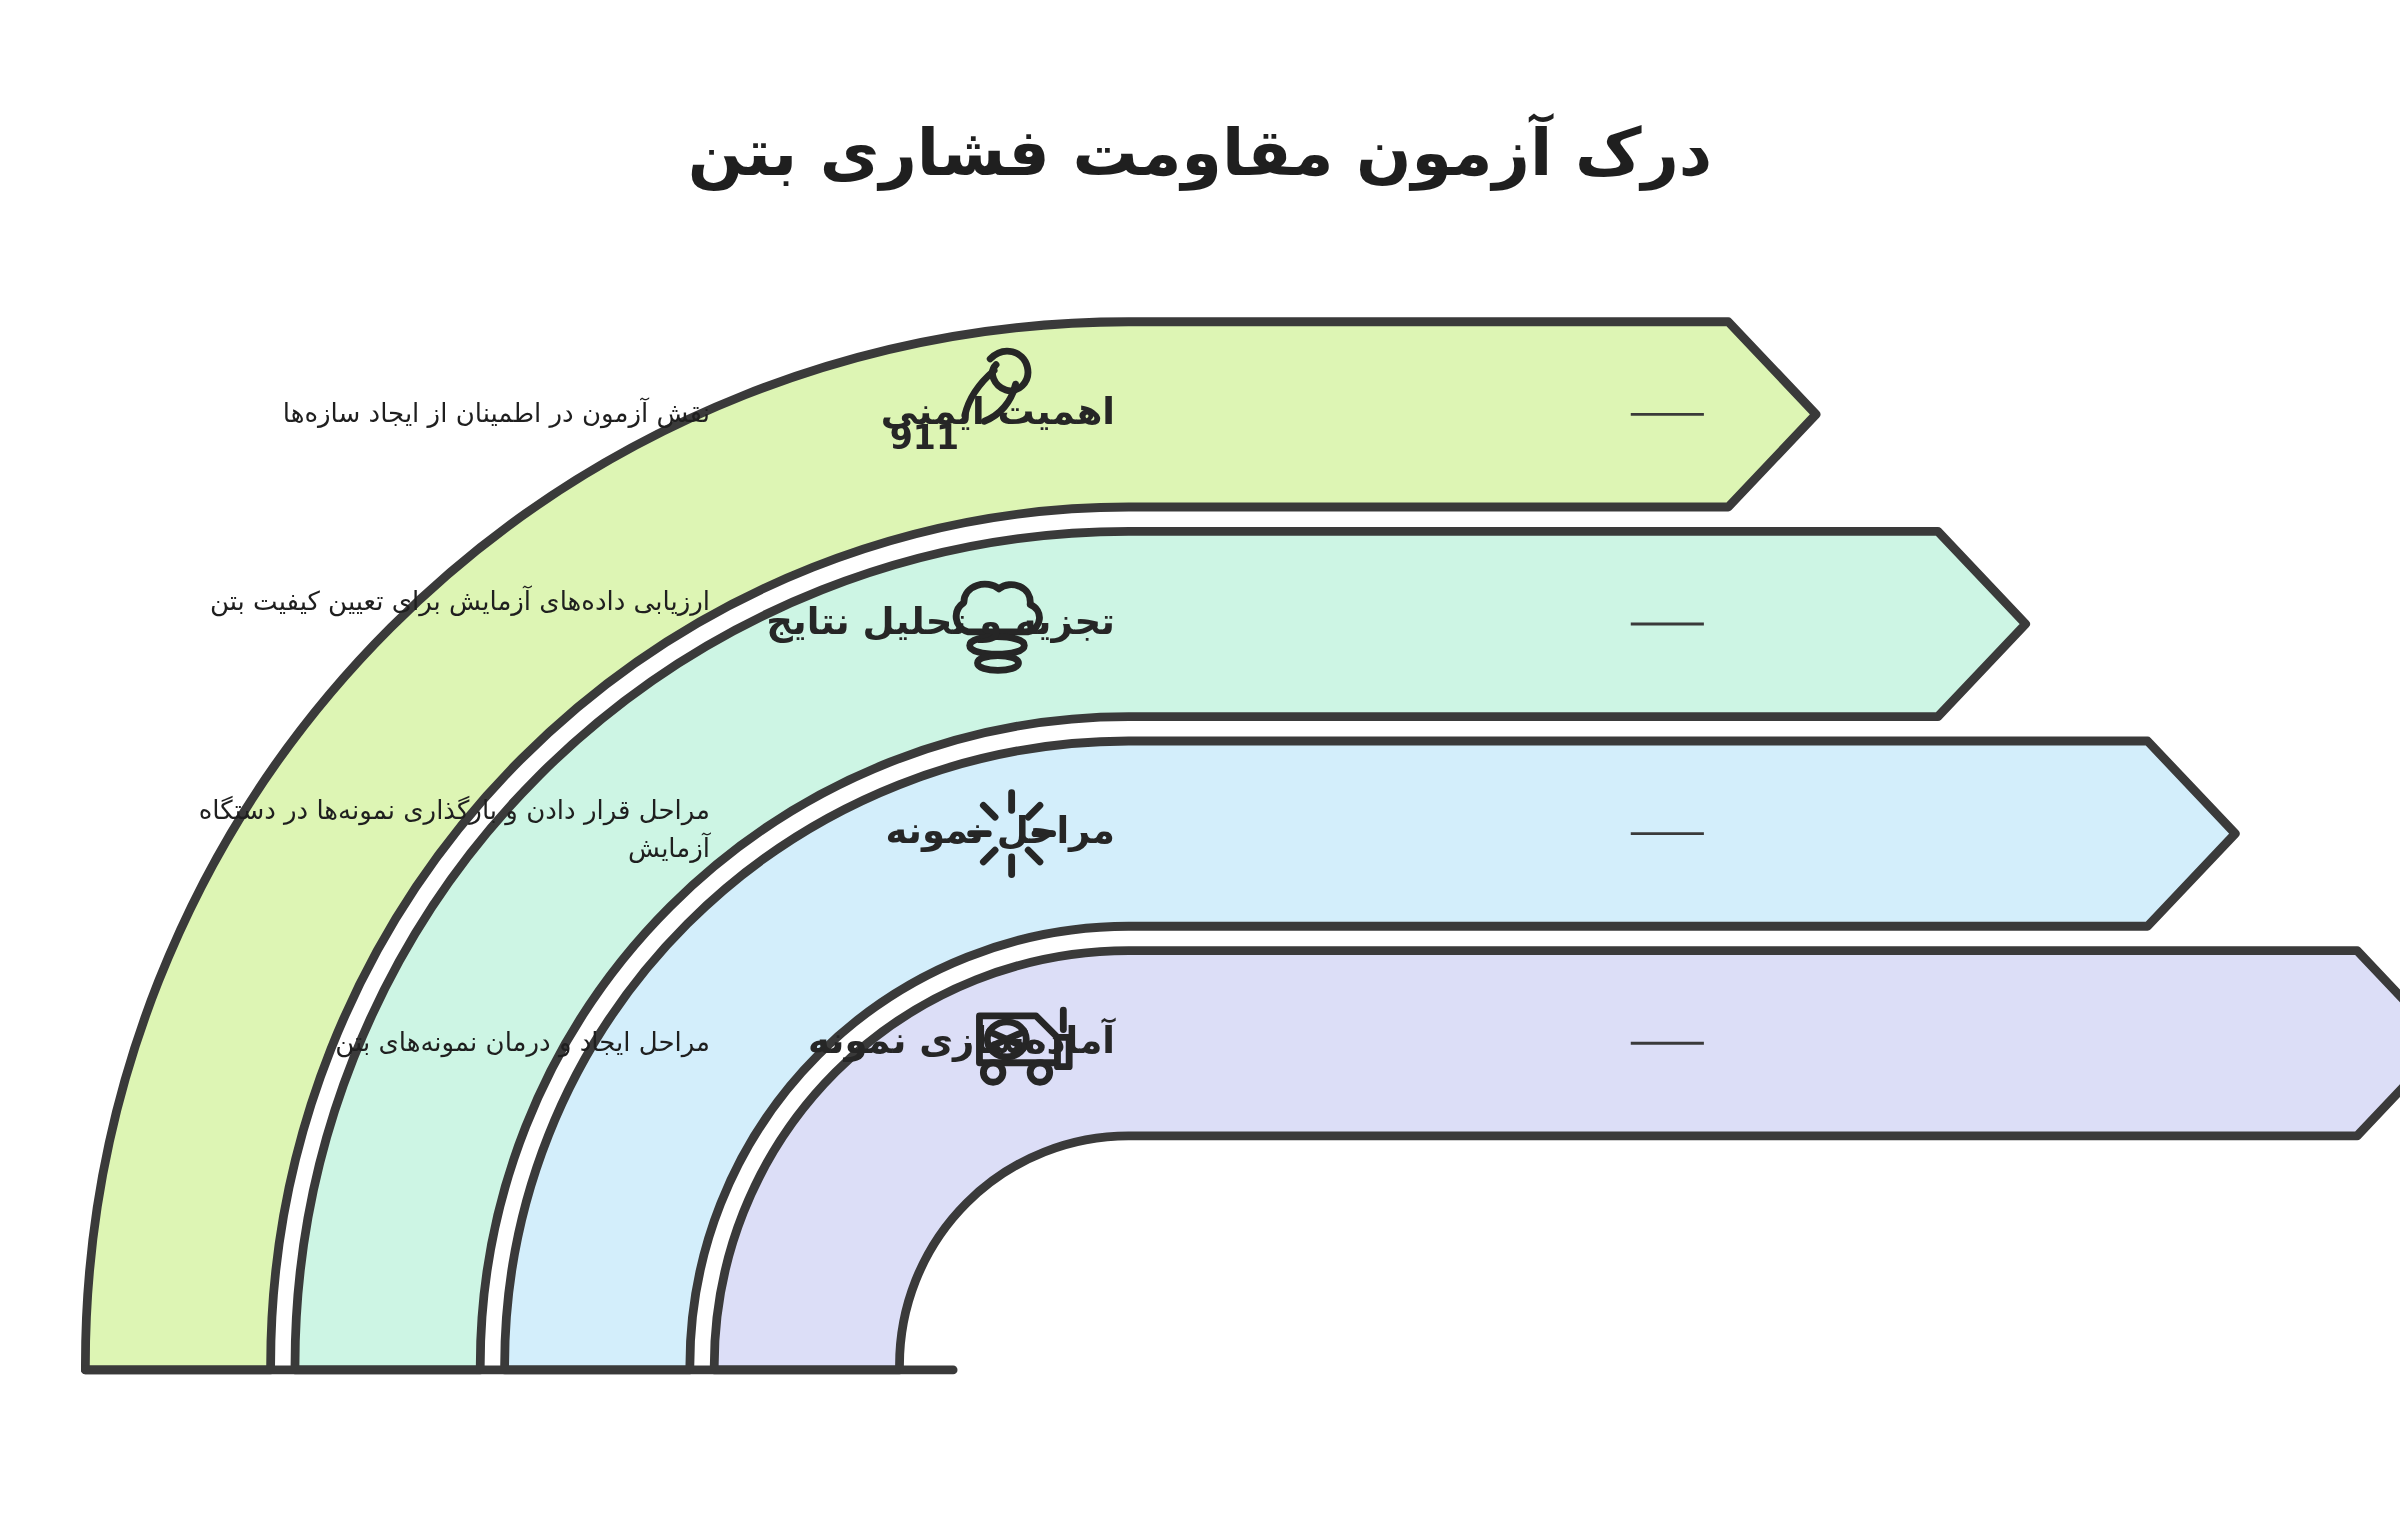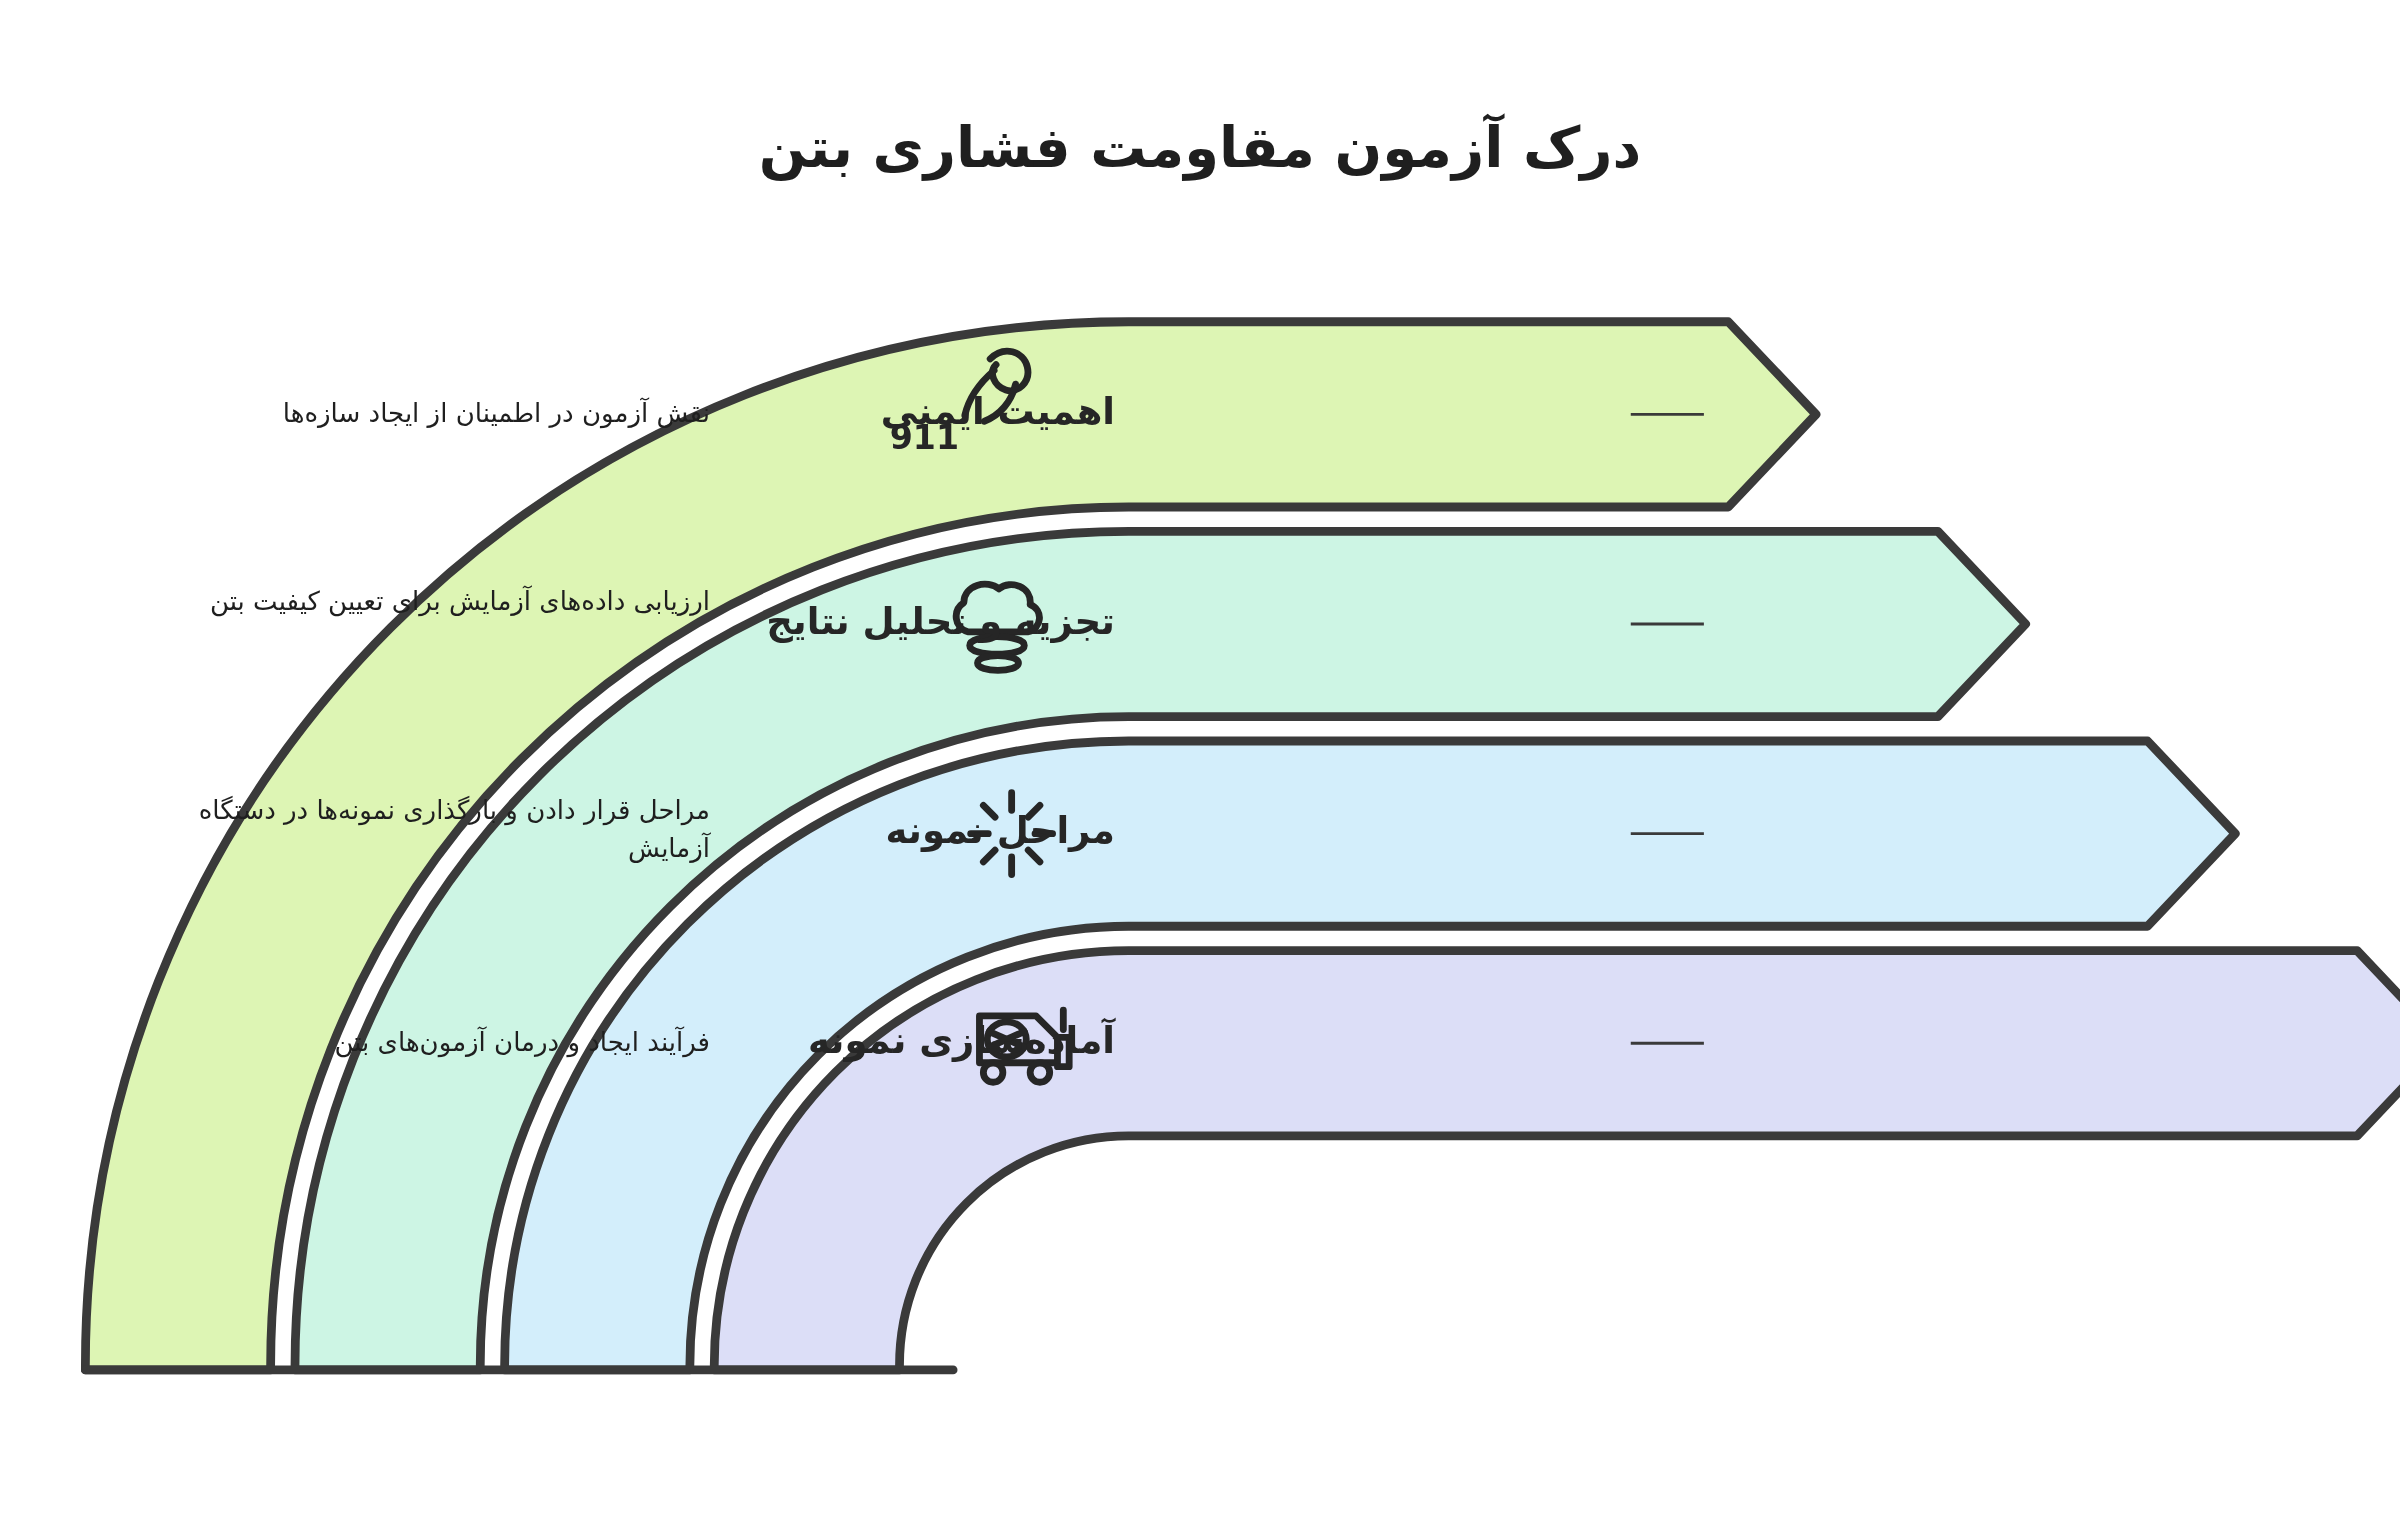--- a/index.html
+++ b/index.html
@@ -13,21 +13,21 @@
     font-family: "DejaVu Sans", sans-serif;
     overflow: hidden;
     position: relative;
   }
   #page-title {
     position: absolute;
     top: 115px;
     left: 0;
     width: 2400px;
     text-align: center;
-    font-size: 56px;
+    font-size: 65px;
     font-weight: bold;
     color: #1f1f1f;
     letter-spacing: 0px;
     direction: rtl;
   }
   #diagram-area {
     position: absolute;
     top: 0;
     left: 12px;
     width: 2400px;
@@ -120,16 +120,16 @@
   </svg>
 
   <div class="band-label" style="top:390px; right:1297px; width:293px;">اهمیت ایمنی</div>
   <div class="band-label" style="top:600px; right:1297px; width:332px;">تجزیه و تحلیل نتایج</div>
   <div class="band-label" style="top:809px; right:1297px; width:312px;">مراحل نمونه</div>
   <div class="band-label" style="top:1019px; right:1297px; width:322px;">آماده‌سازی نمونه</div>
 
   <div class="side-desc" style="top:395px; right:1702px;">نقش آزمون در اطمینان از ایجاد سازه‌ها</div>
   <div class="side-desc" style="top:792px; right:1702px;">مراحل قرار دادن و بارگذاری نمونه‌ها در دستگاه آزمایش</div>
   <div class="side-desc" style="top:583px; right:1702px;">ارزیابی داده‌های آزمایش برای تعیین کیفیت بتن</div>
-  <div class="side-desc" style="top:1024px; right:1702px;">فرآیند ایجاد و درمان آزمون‌های بتن</div>
+  <div class="side-desc" style="top:1024px; right:1702px;">مراحل ایجاد و درمان نمونه‌های بتن</div>
 
 </div>
 
 
 </body></html>

